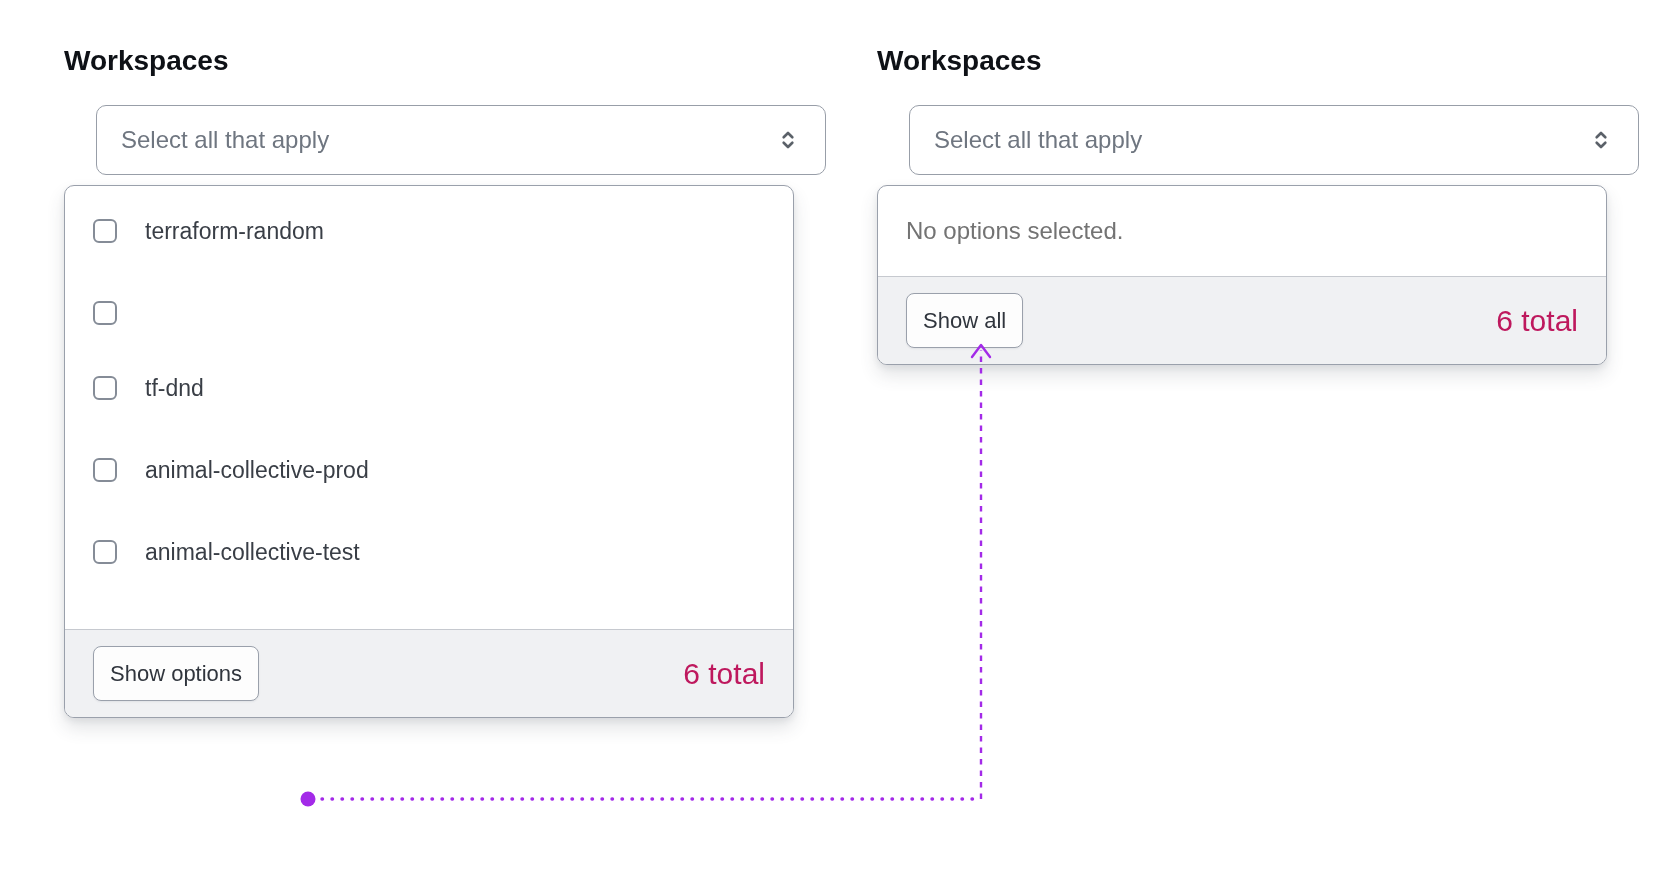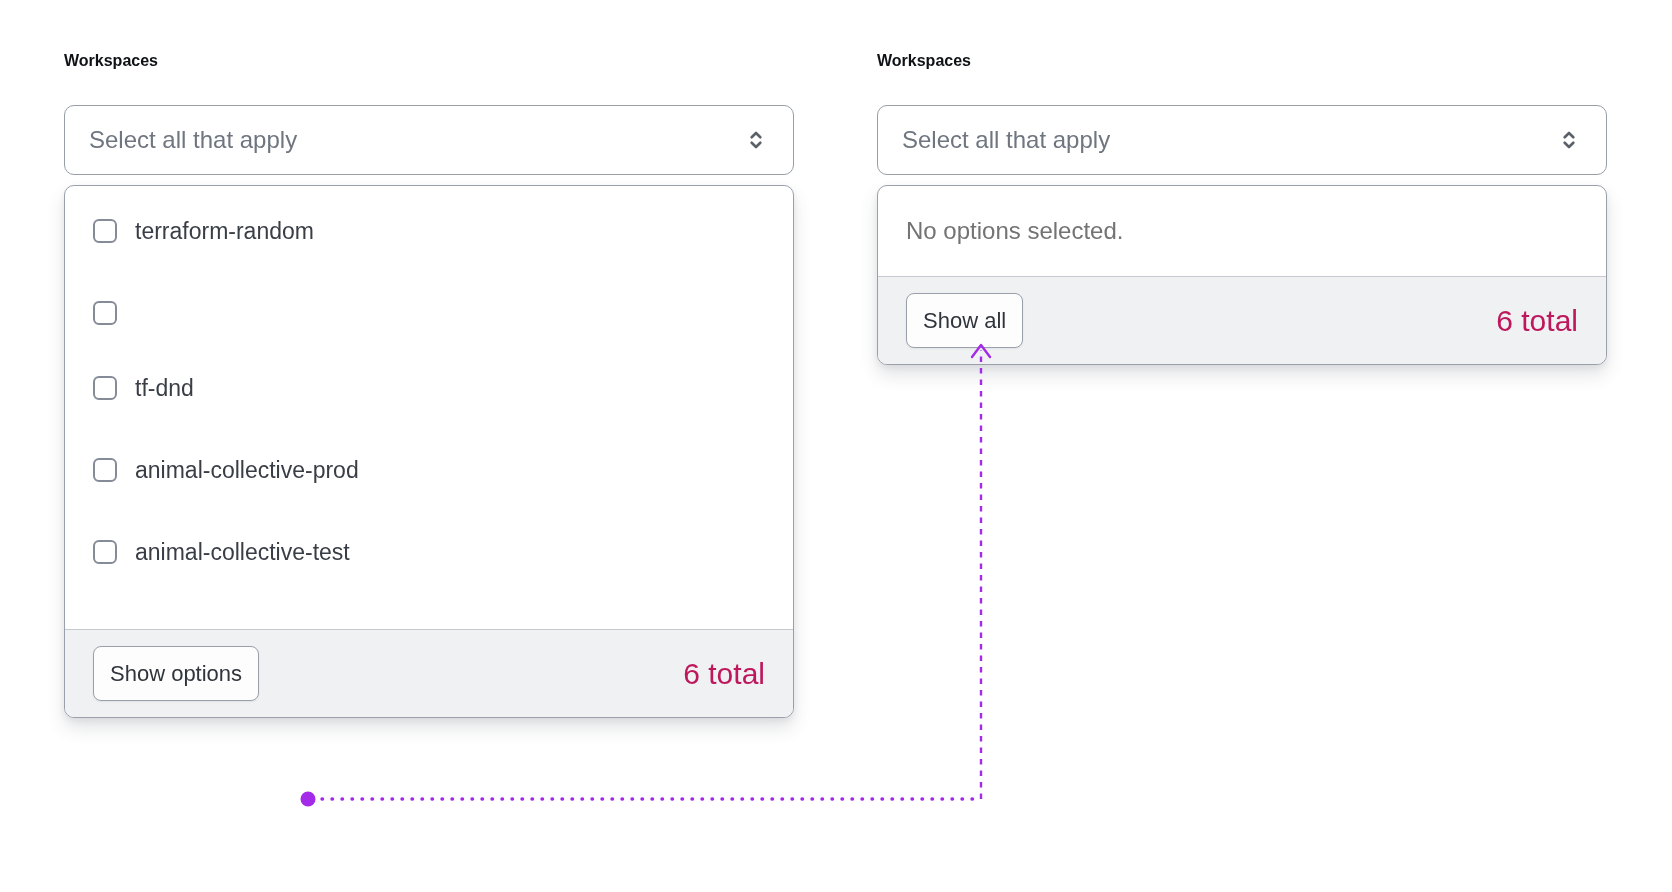--- a/index.html
+++ b/index.html
@@ -3,41 +3,41 @@
 <meta charset="utf-8">
 <style>
   * { margin: 0; padding: 0; box-sizing: border-box; }
   html, body { width: 1672px; height: 892px; background: #ffffff;
     font-family: "Liberation Sans", "DejaVu Sans", sans-serif; overflow: hidden; position: relative; }
 
   .component { position: absolute; top: 46px; width: 730px; }
   .component.left  { left: 64px; }
   .component.right { left: 877px; }
 
-  .field-label { font-size: 16px; font-weight: 700; color: #0e1116; line-height: 30px; }
+  .field-label { font-size: 28px; font-weight: 700; color: #0e1116; line-height: 30px; }
 
   .toggle {
     margin-top: 29px; height: 70px; width: 100%;
     background: #ffffff; border: 1px solid #989ea8; border-radius: 10px;
     display: flex; align-items: center; justify-content: space-between;
-    padding: 0 24px; cursor: pointer;
+    padding: 0 24px; cursor: pointer; margin-left: 32px;
   }
   .toggle .placeholder { font-size: 24px; color: #6f7680; }
   .toggle .selector-icon { width: 26px; height: 26px; flex: none; }
 
   .panel {
     margin-top: 10px; width: 100%;
     background: #ffffff; border: 1px solid #9aa0ab; border-radius: 10px;
     box-shadow: 0 10px 18px rgba(55, 65, 80, 0.14), 0 3px 6px rgba(55, 65, 80, 0.08);
     overflow: hidden;
   }
 
   ul.option-list { list-style: none; padding: 4px 0 36px 0; }
   li.option {
-    display: flex; align-items: flex-start; gap: 18px;
+    display: flex; align-items: flex-start; gap: 28px;
     padding: 22px 28px; cursor: pointer;
   }
   .checkbox {
     width: 24px; height: 24px; flex: none; margin-top: 7px;
     border: 2px solid #858c97; border-radius: 6px; background: #ffffff;
   }
   .option-label {
     font-size: 23px; line-height: 38px; color: #393e46;
     white-space: pre-line;
   }

